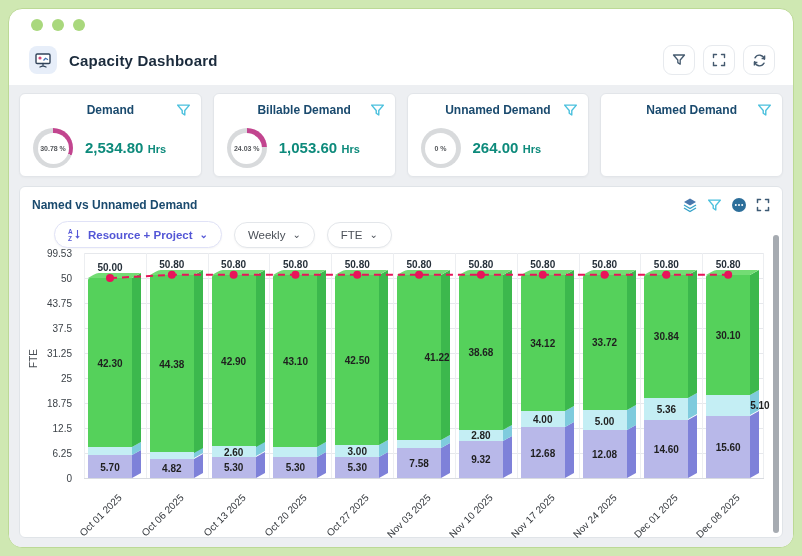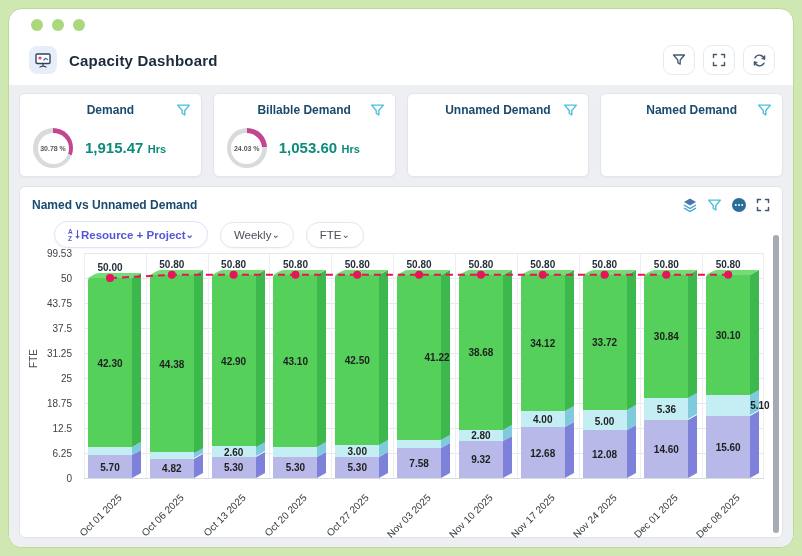--- a/index.html
+++ b/index.html
@@ -32,21 +32,21 @@
   .card-unit { font-size:11px; font-weight:700; color:#0d8a7b; }
 
   
   .chart-panel { margin-top:9px; background:#fff; border:1px solid #e0e4e8; border-radius:6px; height:352px; position:relative; }
   .panel-head { display:flex; align-items:center; padding:10px 12px 0; }
   .panel-title { font-size:12px; font-weight:700; color:#1a4a6e;text-align:right; }
   .panel-icons { margin-left:auto; display:flex; gap:9px; align-items:center; }
   .panel-icons span { cursor:pointer; display:flex; }
 
   .controls { display:flex; gap:12px; align-items:center; margin:8px 0 0 34px; }
-  .pill { display:flex; align-items:center; background:#fff; border:1px solid #e3e6ea; border-radius:16px; padding:6px 13px; font-size:11.5px; color:#4b5058; cursor:pointer; box-shadow:0 1px 2px rgba(0,0,0,.04); }
+  .pill { display:flex; align-items:center; gap:7px; background:#fff; border:1px solid #e3e6ea; border-radius:16px; padding:6px 13px; font-size:11.5px; color:#4b5058; cursor:pointer; box-shadow:0 1px 2px rgba(0,0,0,.04); }
   .pill.sort { color:#5356d6; border-color:#e0e2f7; font-weight:600; }
   .chev { font-size:10px; line-height:6px; color:inherit; }
 
   
   .chart-wrap { position:absolute; left:0; top:66px; right:0; bottom:0; }
   .y-axis-label { position:absolute; left:4px; top:100px; transform:rotate(-90deg); font-size:10px; color:#4a4f55; }
   .yticks { position:absolute; left:0; top:0; width:58px; height:226px; }
   .ytick { position:absolute; right:6px; width:50px; text-align:right; font-size:10px; color:#3c4248; }
   .plot { position:absolute; left:64px; top:0; width:680px; height:225px; }
   .hgrid { position:absolute; left:0; right:0; height:1px; background:#e6e8ec; }
@@ -113,21 +113,21 @@
         <div class="card-title">Demand</div>
         <span class="card-funnel">
           <svg width="15" height="15" viewBox="0 0 14 14">
               <path d="M1.5 2h11L8.2 7v4.2L5.8 9.6V7Z" fill="none" stroke="#4ac0dd" stroke-width="1.3" stroke-linejoin="round"></path>
             </svg>
         </span>
         <div class="card-body">
           <div class="donut" style="background: conic-gradient(rgb(194, 69, 143) 0deg, rgb(194, 69, 143) 30.78%, rgb(216, 218, 220) 30.78%, rgb(216, 218, 220) 100%);">
               <div class="donut-hole">30.78 %</div>
             </div>
-          <div><span class="card-value">1,915.47</span> <span class="card-unit">Hrs</span></div>
+          <div><span class="card-value">2,534.80</span> <span class="card-unit">Hrs</span></div>
         </div>
       </div>
       <div class="card">
         <div class="card-title">Billable Demand</div>
         <span class="card-funnel">
           <svg width="15" height="15" viewBox="0 0 14 14">
               <path d="M1.5 2h11L8.2 7v4.2L5.8 9.6V7Z" fill="none" stroke="#4ac0dd" stroke-width="1.3" stroke-linejoin="round"></path>
             </svg>
         </span>
         <div class="card-body">
@@ -137,20 +137,26 @@
           <div><span class="card-value">1,053.60</span> <span class="card-unit">Hrs</span></div>
         </div>
       </div>
       <div class="card">
         <div class="card-title">Unnamed Demand</div>
         <span class="card-funnel">
           <svg width="15" height="15" viewBox="0 0 14 14">
               <path d="M1.5 2h11L8.2 7v4.2L5.8 9.6V7Z" fill="none" stroke="#4ac0dd" stroke-width="1.3" stroke-linejoin="round"></path>
             </svg>
         </span>
+        <div class="card-body">
+          <div class="donut" style="background: rgb(216, 218, 220);">
+              <div class="donut-hole">0 %</div>
+            </div>
+          <div><span class="card-value">264.00</span> <span class="card-unit">Hrs</span></div>
+        </div>
       </div>
       <div class="card">
         <div class="card-title">Named Demand</div>
         <span class="card-funnel">
           <svg width="15" height="15" viewBox="0 0 14 14">
               <path d="M1.5 2h11L8.2 7v4.2L5.8 9.6V7Z" fill="none" stroke="#4ac0dd" stroke-width="1.3" stroke-linejoin="round"></path>
             </svg>
         </span>
       </div>
     </div>

